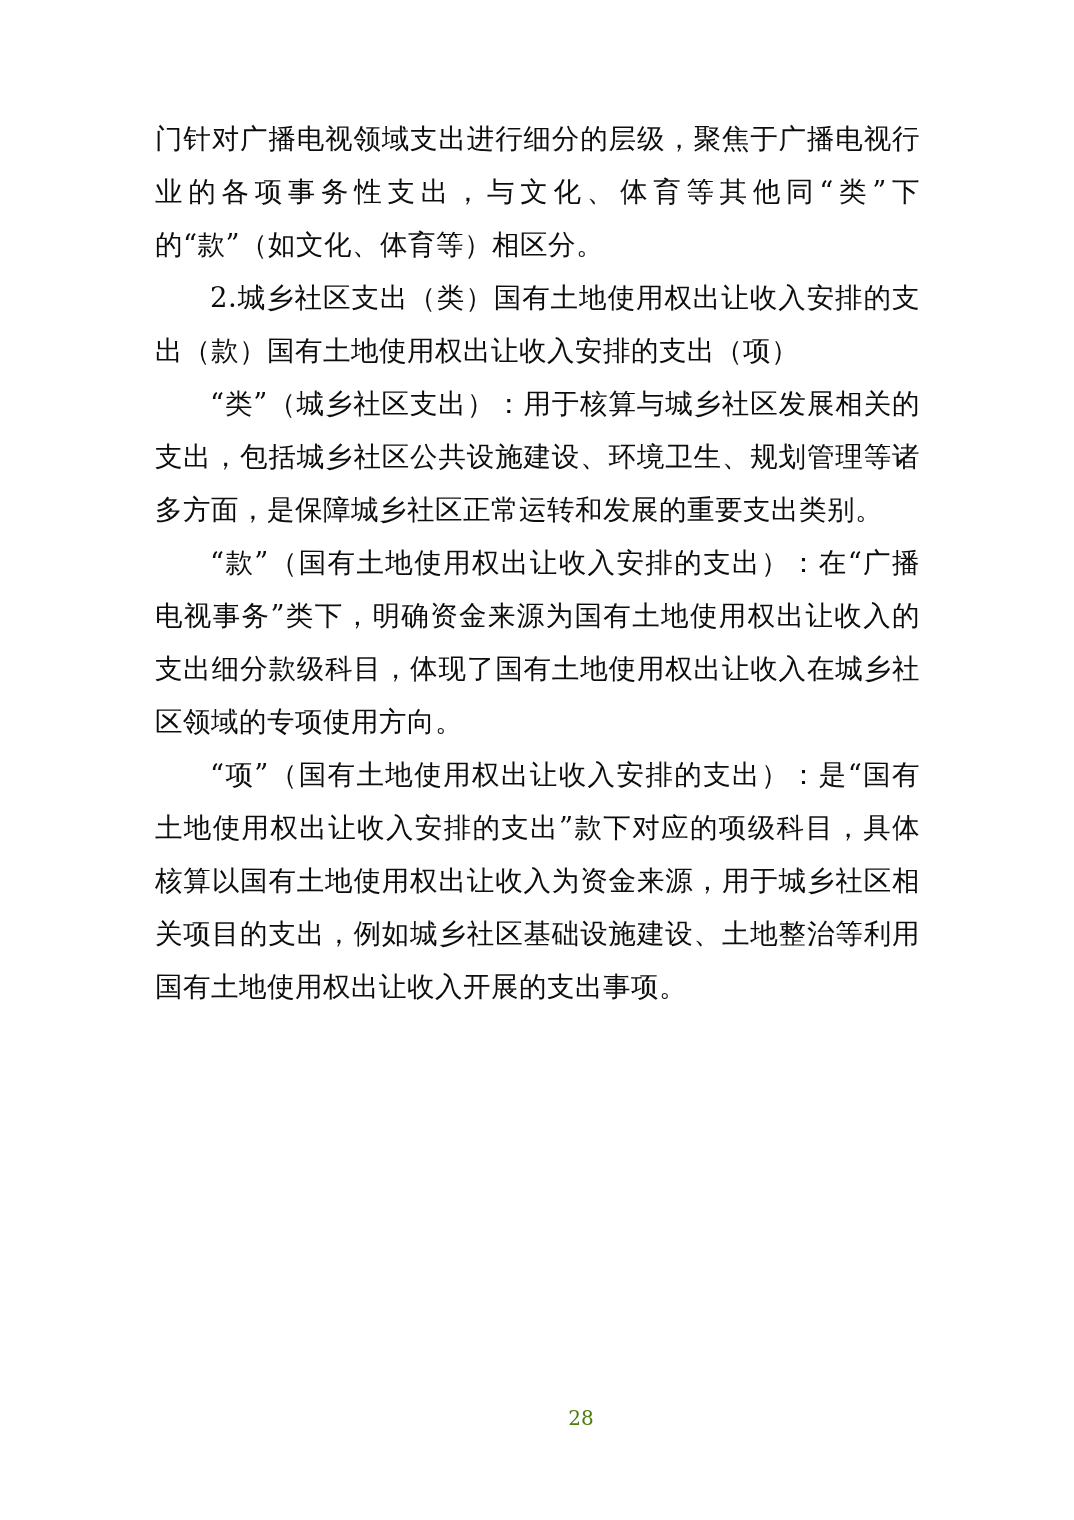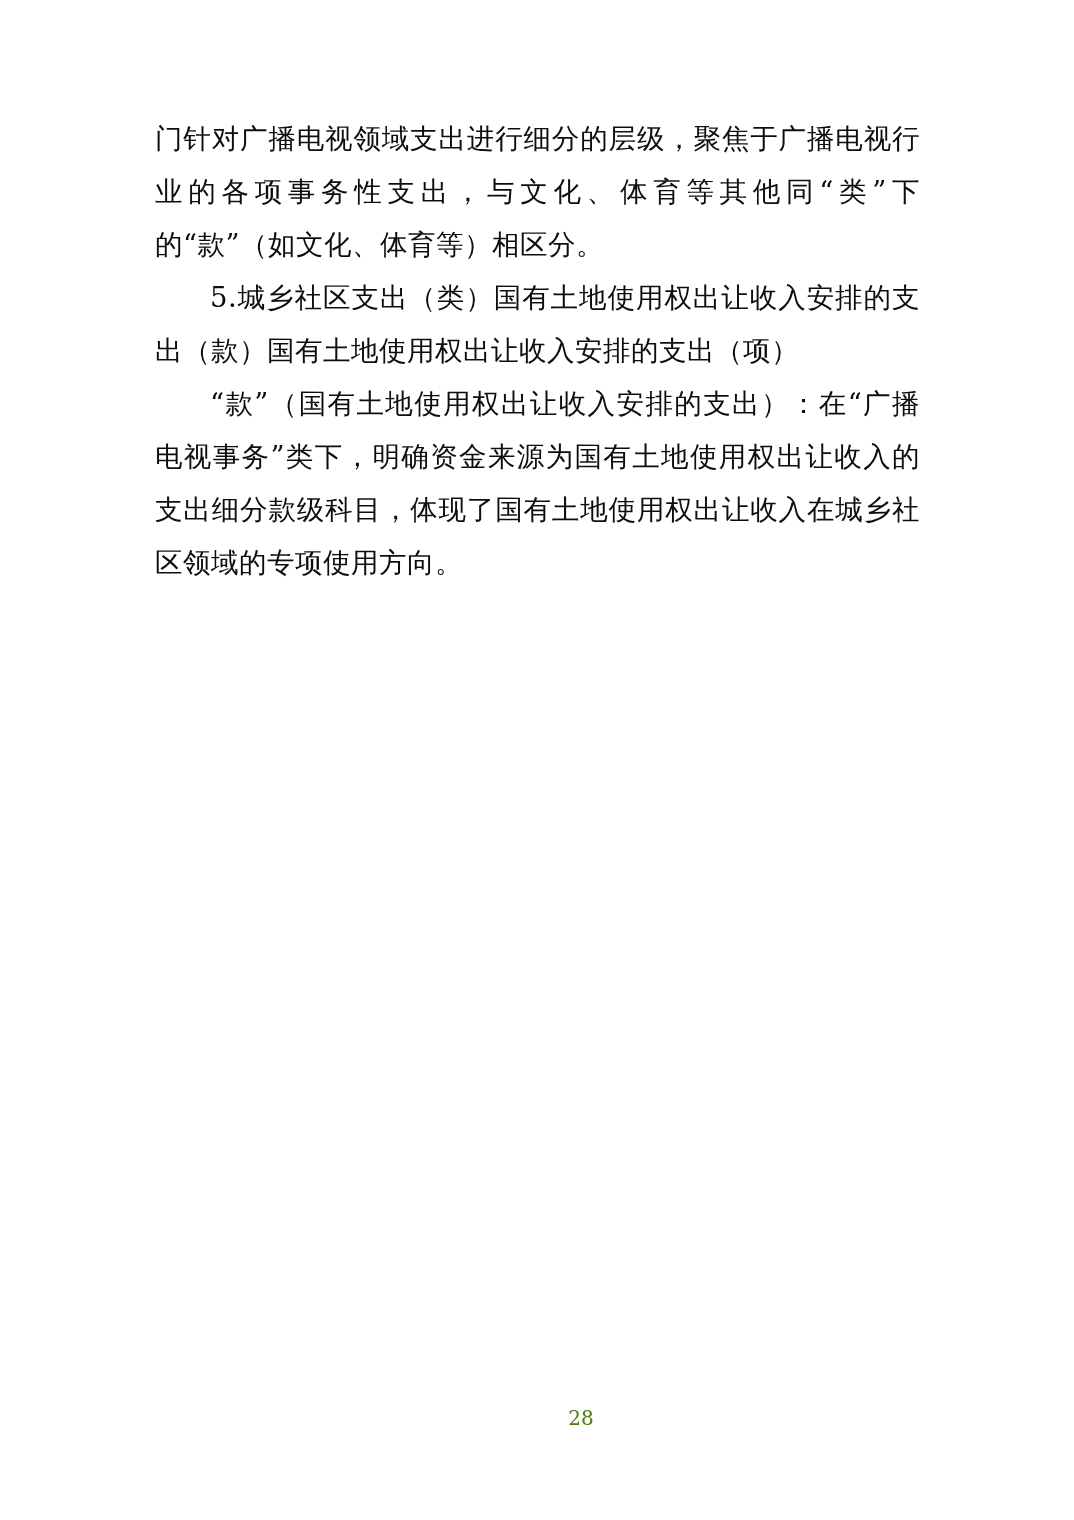--- a/index.html
+++ b/index.html
@@ -52,17 +52,19 @@
     font-family: "DejaVu Serif", "Liberation Serif", serif;
     padding-left: 44px;
   }
 </style>
 </head>
 <body>
 
 <div class="page">
   <div class="content">
     <p class="para">门针对广播电视领域支出进行细分的层级，聚焦于广播电视行业的各项事务性支出，与文化、体育等其他同“类”下的“款”（如文化、体育等）相区分。</p>
-    <p class="para indent">5.城乡社区支出（类）国有土地使用权出让收入安排的支出（款）国有土地使用权出让收入安排的支出（项）</p>
+    <p class="para indent">2.城乡社区支出（类）国有土地使用权出让收入安排的支出（款）国有土地使用权出让收入安排的支出（项）</p>
+    <p class="para indent">“类”（城乡社区支出）：用于核算与城乡社区发展相关的支出，包括城乡社区公共设施建设、环境卫生、规划管理等诸多方面，是保障城乡社区正常运转和发展的重要支出类别。</p>
     <p class="para indent">“款”（国有土地使用权出让收入安排的支出）：在“广播电视事务”类下，明确资金来源为国有土地使用权出让收入的支出细分款级科目，体现了国有土地使用权出让收入在城乡社区领域的专项使用方向。</p>
+    <p class="para indent">“项”（国有土地使用权出让收入安排的支出）：是“国有土地使用权出让收入安排的支出”款下对应的项级科目，具体核算以国有土地使用权出让收入为资金来源，用于城乡社区相关项目的支出，例如城乡社区基础设施建设、土地整治等利用国有土地使用权出让收入开展的支出事项。</p>
   </div>
   <div class="footer">28</div>
 </div>
 
 </body></html>

